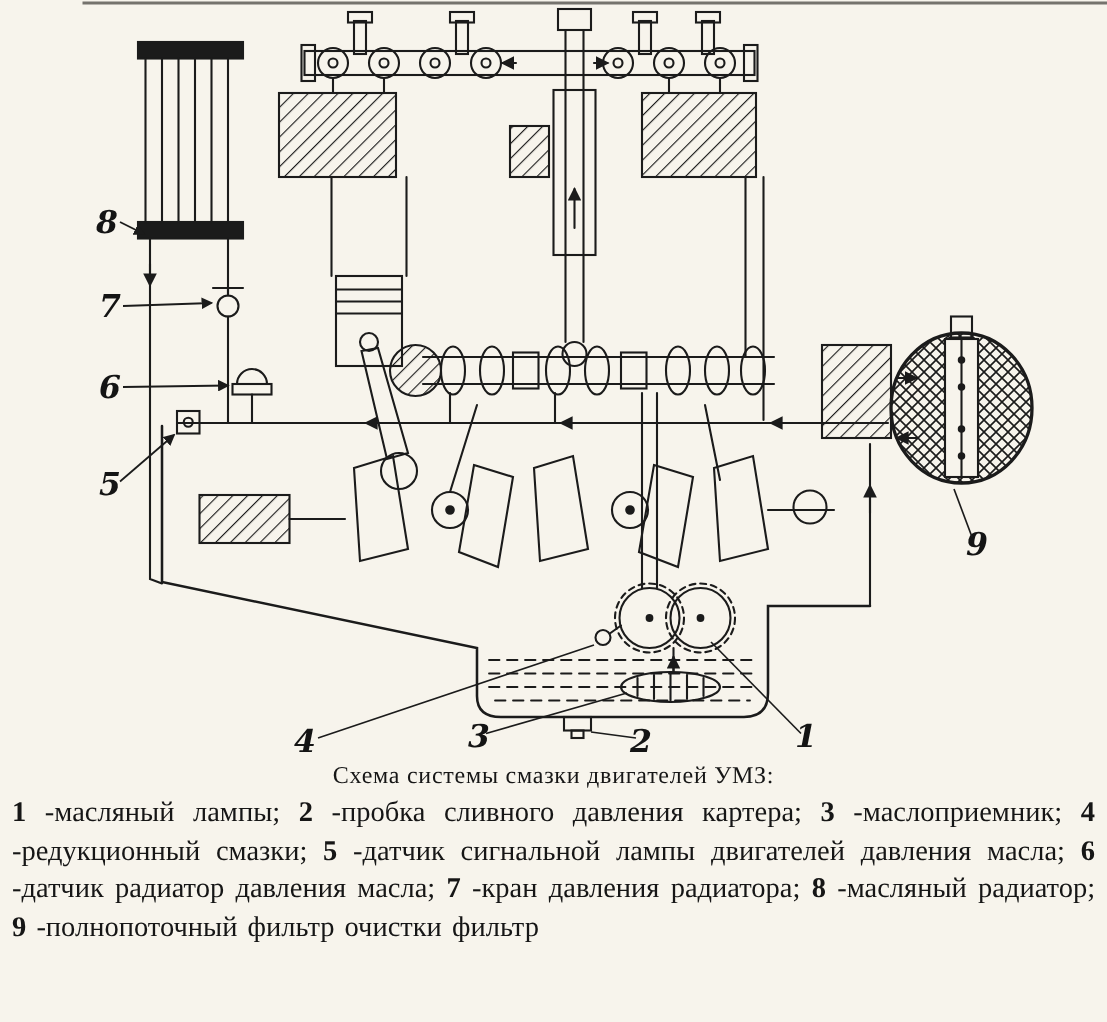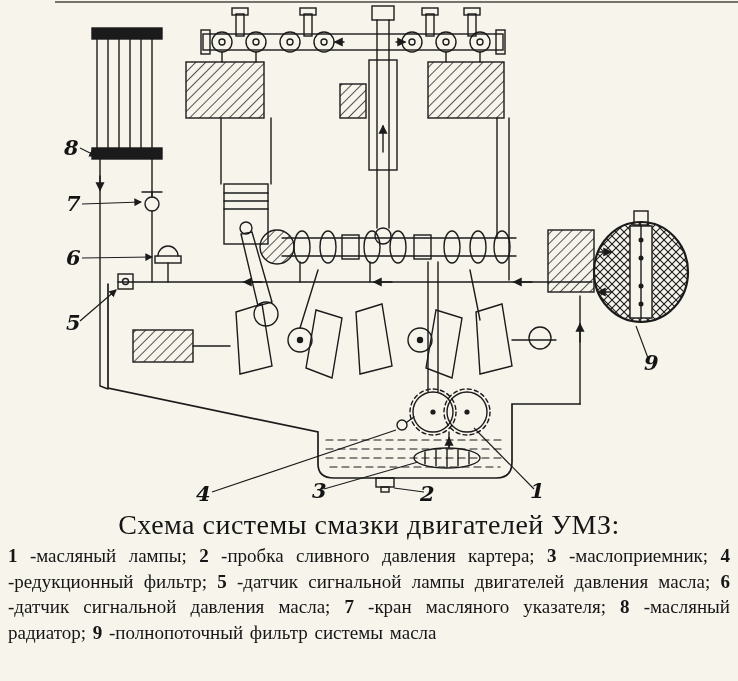--- a/index.html
+++ b/index.html
@@ -16,21 +16,21 @@
   svg{display:block;}
   .callout{
     font-family:"DejaVu Serif", serif;
     font-style:italic;
     font-weight:bold;
     font-size:21px;
     fill:#141414;
   }
   .caption-title{
     text-align:center;
-    font-size:28px;
+    font-size:16px;
     letter-spacing:.5px;
     margin:3px 0 2px 0;
   }
   .legend{
     margin:2px 0 0 0;
     padding:0 8px 0 8px;
     font-size:19px;
     line-height:25.5px;
     text-align:justify;
     word-spacing:2px;
@@ -303,21 +303,21 @@
     </g>
   </svg>
   </div>
 
   <div class="caption-title">Схема системы смазки двигателей УМЗ:</div>
 
   <p class="legend">
     <span><b>1</b> <span>-масляный лампы;</span></span>
     <span><b>2</b> <span>-пробка сливного давления картера;</span></span>
     <span><b>3</b> <span>-маслоприемник;</span></span>
-    <span><b>4</b> <span>-редукционный фильтр;</span></span>
+    <span><b>4</b> <span>-редукционный смазки;</span></span>
     <span><b>5</b> <span>-датчик сигнальной лампы двигателей давления масла;</span></span>
-    <span><b>6</b> <span>-датчик сигнальной давления масла;</span></span>
-    <span><b>7</b> <span>-кран масляного указателя;</span></span>
+    <span><b>6</b> <span>-датчик радиатор давления масла;</span></span>
+    <span><b>7</b> <span>-кран давления радиатора;</span></span>
     <span><b>8</b> <span>-масляный радиатор;</span></span>
-    <span><b>9</b> <span>-полнопоточный фильтр системы масла</span></span>
+    <span><b>9</b> <span>-полнопоточный фильтр очистки фильтр</span></span>
   </p>
 
 </div>
 
 </body></html>

